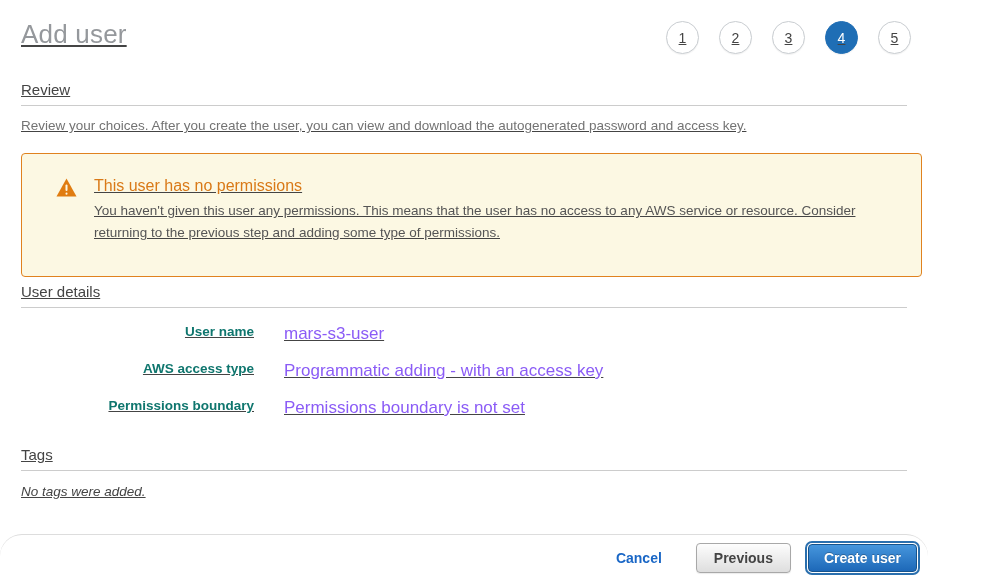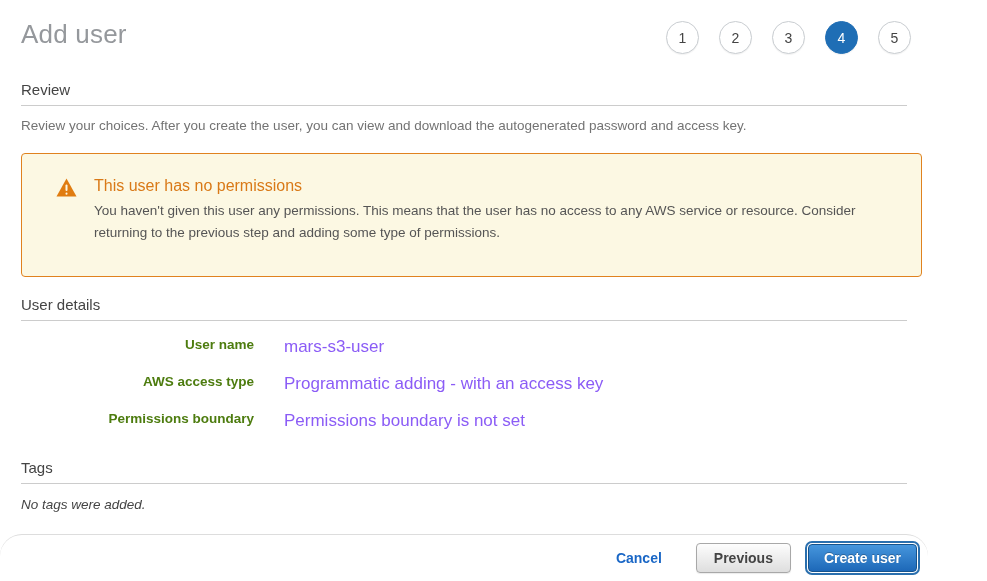--- a/index.html
+++ b/index.html
@@ -4,21 +4,21 @@
 <style>
   * { box-sizing: border-box; margin: 0; padding: 0; }
   html, body { background: #fff; }
   body {
     width: 987px; height: 581px;
     font-family: "Liberation Sans", sans-serif;
     color: #444;
     position: relative;
     overflow: hidden;
   }
-  .page { width: 928px; height: 581px; position: relative; background: #fff; }
+  .page { width: 928px; height: 581px; position: relative; background: #fff; text-decoration: underline; }
 
   
   .header {
     display: flex; justify-content: space-between; align-items: flex-start;
     padding: 17px 17px 0 21px;
   }
   .page-title {
     font-size: 26px; font-weight: 400; color: #95989c; line-height: 34px;
     letter-spacing: 0.2px;
   }
@@ -54,26 +54,26 @@
   }
   .alert-icon { flex: 0 0 auto; margin-top: 2px; }
   .alert-body { margin-left: 17px; }
   .alert-title { font-size: 16px; color: #d97917; font-weight: 400; line-height: 20px; }
   .alert-text {
     font-size: 13.5px; color: #555; line-height: 22px;
     margin-top: 4px; max-width: 860px;
   }
 
   
-  .details-section { margin-top: 19px; }
+  .details-section { margin-top: 6px; }
   .details-rows { margin-top: 16px; }
   .detail-row { display: flex; margin-bottom: 17px; }
   .detail-label {
     width: 233px; text-align: right; font-weight: bold;
-    font-size: 13.5px; color: #4d7c0f; flex: 0 0 auto;
+    font-size: 13.5px; color: #0f766e; flex: 0 0 auto;
   }
   .detail-value { margin-left: 30px; font-size: 17px; color: #8b5cf6; }
 
   
   .tags-section { margin-top: 28px; }
   .tags-empty { font-size: 13.5px; font-style: italic; color: #444; margin-top: 13px; }
 
   
   .footer {
     position: absolute; left: 0; right: 0; bottom: 0; height: 47px;

